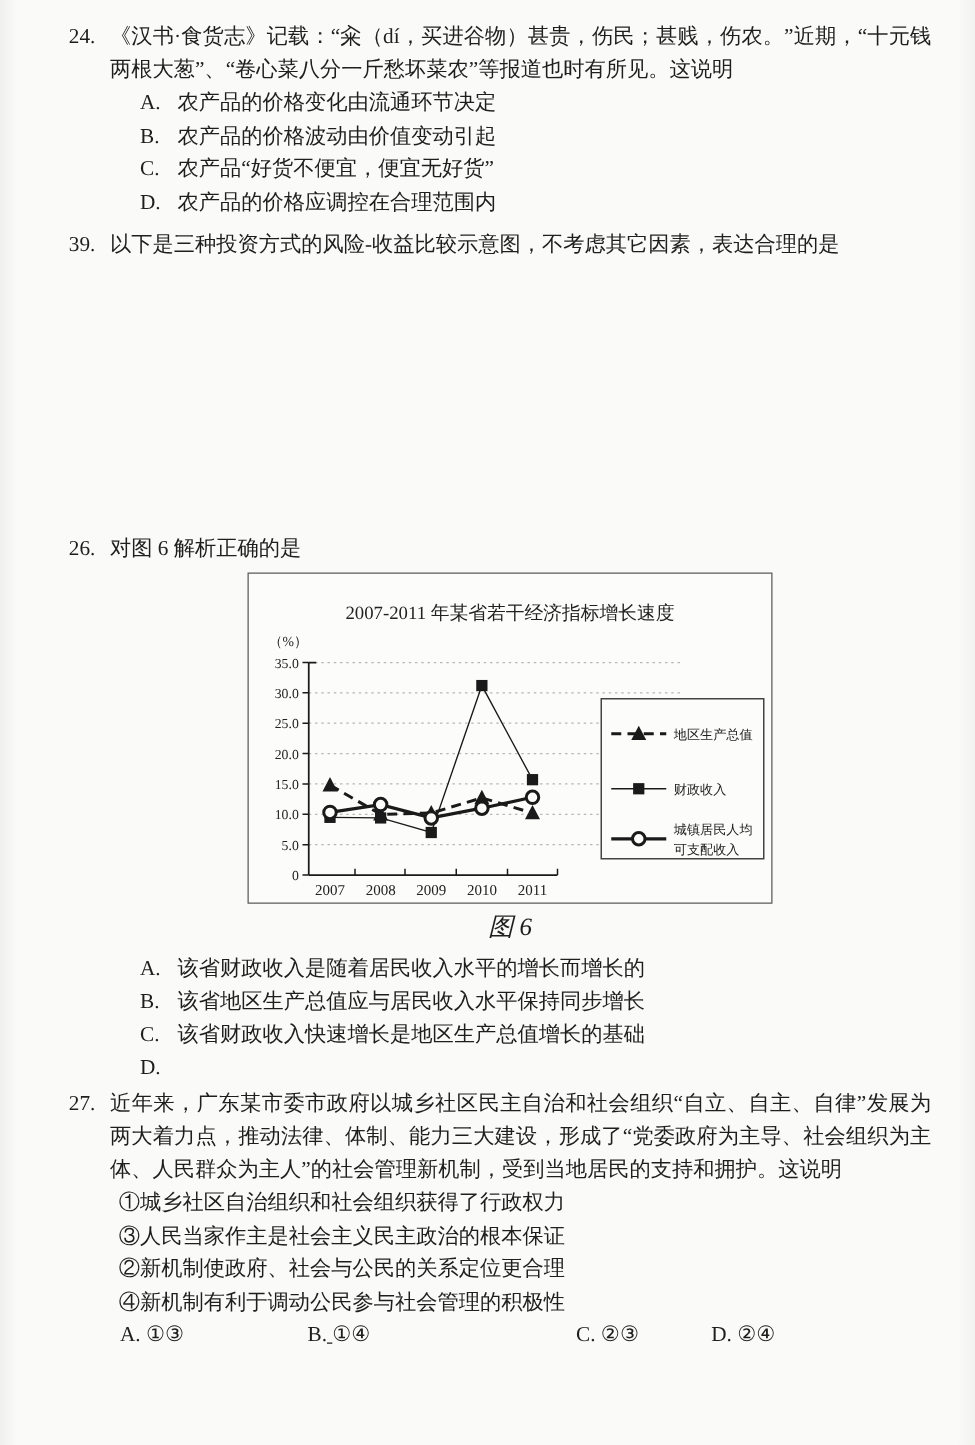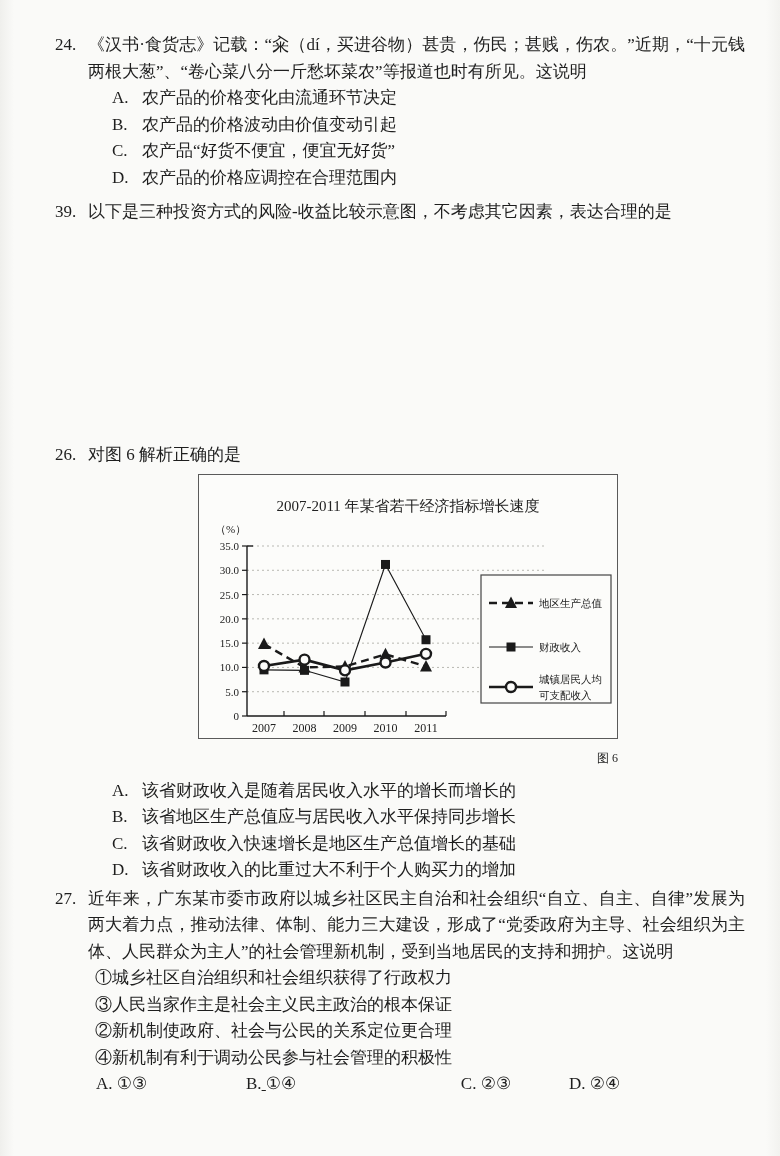--- a/index.html
+++ b/index.html
@@ -6,41 +6,41 @@
   body{
     width:780px;height:1156px;
     background:#f6f6f3;
     font-family:"Liberation Serif","DejaVu Serif",serif;
     color:#1e1e1e;
   }
   .page{
     position:relative;
     width:780px;height:1156px;
     box-sizing:border-box;
-    padding:32px 35px 0 55px;
+    padding:16px 35px 0 55px;
     background:linear-gradient(90deg,#efefec 0px,#fafaf8 14px,#fafaf8 766px,#f2f2ef 780px);
     overflow:hidden;
     font-size:17px;
     line-height:26.5px;
   }
   .question{display:flex;align-items:flex-start;}
   .q-num{width:33px;flex-shrink:0;}
   .q-body{width:657px;}
   .stem{text-align:justify;}
   .options{margin-left:24px;}
   .opt{display:flex;}
   .opt .opt-label{width:30px;flex-shrink:0;}
   
   .charts-row{display:flex;margin-left:-13px;margin-top:12px;height:180px;}
   
   .figure-box{
     position:relative;width:420px;height:265px;box-sizing:border-box;
     border:1.5px solid #5a5a5a;margin:6px 0 0 110px;background:#fcfcfa;
   }
-  .figure-caption{width:420px;margin-left:110px;text-align:right;font-size:12px;margin-top:6px;}
+  .figure-caption{width:420px;margin-left:110px;text-align:center;font-size:20px;margin-top:6px;font-style:italic;}
   
   .q27-items{margin-left:7px;}
   .q27-options{margin-top:0;}
   .q27-options span{display:inline-block;}
   .q27-opt-a{margin-left:8px;width:150px;}
   .q27-opt-b{width:157px;text-decoration:underline;}
   .q27-opt-c{width:166px;text-align:center;}
   
   .footer{position:absolute;left:0;top:1156px;width:780px;text-align:center;font-size:17px;letter-spacing:1px;}
   .mt8{margin-top:8px;}
@@ -168,21 +168,20 @@
         <div class="opt">
             <span class="opt-label">B.</span>
             <span>该省地区生产总值应与居民收入水平保持同步增长</span>
           </div>
         <div class="opt">
             <span class="opt-label">C.</span>
             <span>该省财政收入快速增长是地区生产总值增长的基础</span>
           </div>
         <div class="opt">
             <span class="opt-label">D.</span>
-            <span>该省财政收入的比重过大不利于个人购买力的增加</span>
           </div>
       </div>
     </div>
   </div>
 
   <div class="question" style="margin-top:2px;">
     <div class="q-num">27.</div>
     <div class="q-body">
       <div class="stem">近年来，广东某市委市政府以城乡社区民主自治和社会组织“自立、自主、自律”发展为两大着力点，推动法律、体制、能力三大建设，形成了“党委政府为主导、社会组织为主体、人民群众为主人”的社会管理新机制，受到当地居民的支持和拥护。这说明</div>
       <div class="q27-items">

